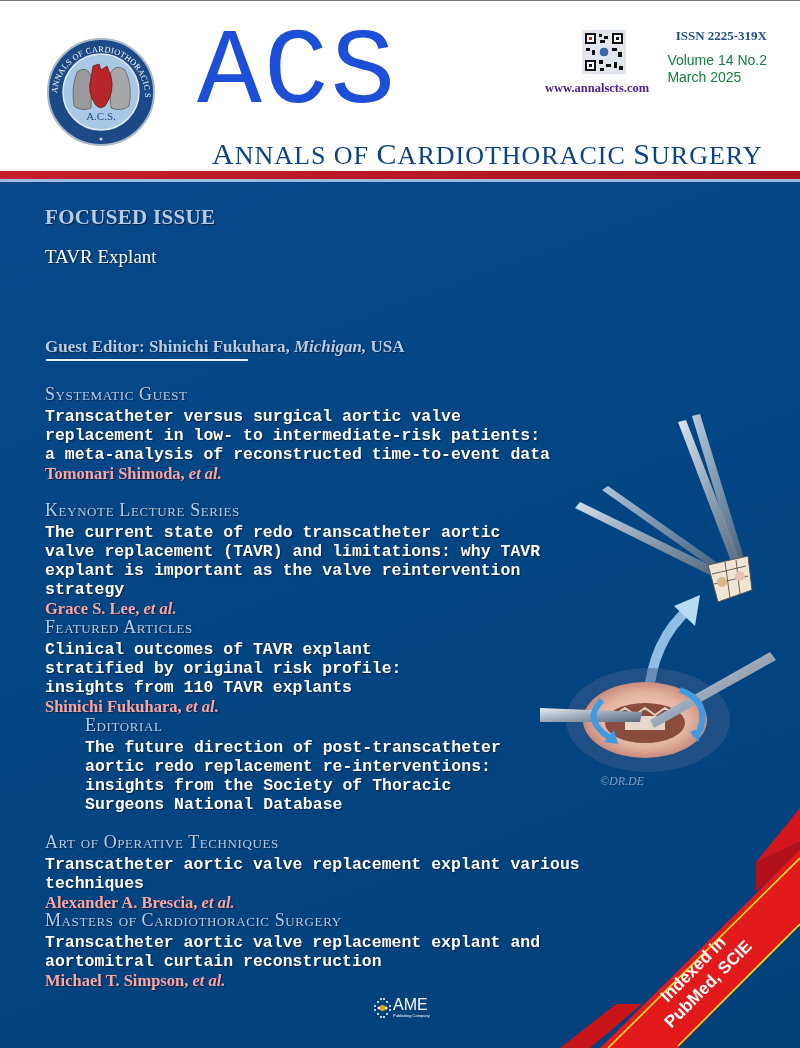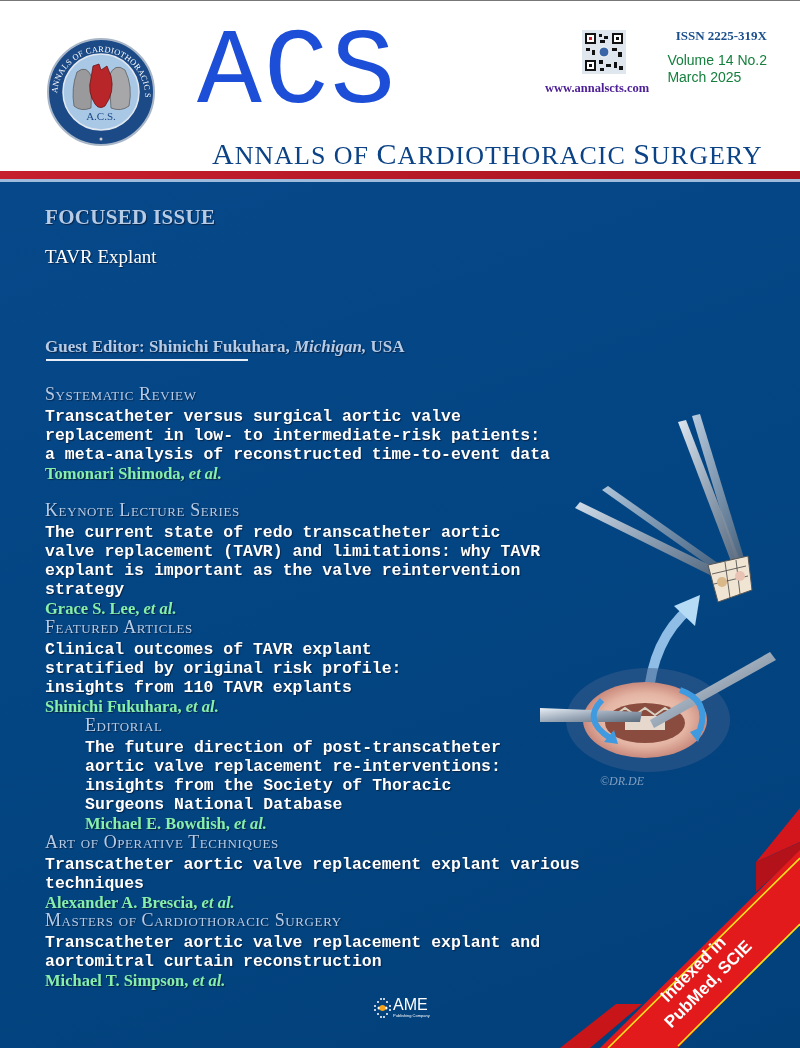--- a/index.html
+++ b/index.html
@@ -24,21 +24,21 @@
   
   .focused { position:absolute; left:45px; top:205px; font-size:21px; font-weight:bold; color:#b6cbe6; text-shadow:1px 1px 1px #0a2446; letter-spacing:0.3px; }
   .topic { position:absolute; left:45px; top:246px; font-size:19px; color:#ffffff; text-shadow:1px 1px 1px #0a2446; }
   .guest { position:absolute; left:45px; top:322px; font-size:17px; font-weight:bold; color:#b6cbe6; text-shadow:1px 1px 1px #0a2446;margin-top:15px; }
   .guest i { font-style:italic; }
   .divider { position:absolute; left:46px; top:359px; width:202px; height:2px; background:#e8eef7; }
 
   .section { position:absolute; left:45px; width:510px; }
   .sec-head { font-size:18px; color:#b6cbe6; font-variant:small-caps; letter-spacing:0.6px; text-shadow:1px 1px 1px #0a2446; line-height:22px; margin-bottom:2px; }
   .art-title { font-size:16.5px; font-weight:bold; color:#ffffff; line-height:19px; text-shadow:1px 1px 1px #0a2446;font-family:Liberation Mono, monospace; }
-  .art-author { font-size:16.5px; font-weight:bold; color:#86efac; line-height:19px; text-shadow:1px 1px 1px #0a2446;font-family:Liberation Serif, serif; }
+  .art-author { font-size:16.5px; font-weight:bold; color:#fca5a5; line-height:19px; text-shadow:1px 1px 1px #0a2446;font-family:Liberation Serif, serif; }
   .art-author i { font-style:italic; }
 
   .illustration { position:absolute; left:540px; top:390px; width:260px; height:410px; }
 
   .ame { position:absolute; left:372px; top:996px; width:80px; height:30px; }
   .ame-text { position:absolute; left:393px; top:996px; font-family:"Liberation Sans", sans-serif; color:#fff; font-size:16px; }
   .ame-sub { position:absolute; left:393px; top:1013px; font-family:"Liberation Sans", sans-serif; color:#fff; font-size:4px; }
 
   .ribbon { position:absolute; left:560px; top:800px; width:240px; height:248px; }
 </style>
@@ -109,41 +109,40 @@
   <div class="focused">FOCUSED ISSUE</div>
   <div class="topic">TAVR Explant</div>
   <div class="guest">
     <span>Guest Editor: Shinichi Fukuhara,</span>
     <i>Michigan,</i>
     <span>USA</span>
   </div>
   <div class="divider"></div>
 
   <div class="section" style="top:383px;">
-    <div class="sec-head">Systematic Review</div>
+    <div class="sec-head">Systematic Guest</div>
     <div class="art-title">Transcatheter versus surgical aortic valve replacement in low- to intermediate-risk patients: a meta-analysis of reconstructed time-to-event data</div>
     <div class="art-author"><span>Tomonari Shimoda,</span> <i>et al.</i></div>
   </div>
 
   <div class="section" style="top:499px;">
     <div class="sec-head">Keynote Lecture Series</div>
     <div class="art-title">The current state of redo transcatheter aortic valve replacement (TAVR) and limitations: why TAVR explant is important as the valve reintervention strategy</div>
     <div class="art-author"><span>Grace S. Lee,</span> <i>et al.</i></div>
   </div>
 
   <div class="section" style="top:616px; width:430px;">
     <div class="sec-head">Featured Articles</div>
     <div class="art-title">Clinical outcomes of TAVR explant stratified by original risk profile: insights from 110 TAVR explants</div>
     <div class="art-author"><span>Shinichi Fukuhara,</span> <i>et al.</i></div>
   </div>
 
   <div class="section" style="top:714px; width:450px;margin-left:40px;">
     <div class="sec-head">Editorial</div>
-    <div class="art-title">The future direction of post-transcatheter aortic valve replacement re-interventions: insights from the Society of Thoracic Surgeons National Database</div>
-    <div class="art-author"><span>Michael E. Bowdish,</span> <i>et al.</i></div>
+    <div class="art-title">The future direction of post-transcatheter aortic redo replacement re-interventions: insights from the Society of Thoracic Surgeons National Database</div>
   </div>
 
   <div class="section" style="top:831px; width:540px;">
     <div class="sec-head">Art of Operative Techniques</div>
     <div class="art-title">Transcatheter aortic valve replacement explant various techniques</div>
     <div class="art-author"><span>Alexander A. Brescia,</span> <i>et al.</i></div>
   </div>
 
   <div class="section" style="top:909px; width:530px;">
     <div class="sec-head">Masters of Cardiothoracic Surgery</div>

